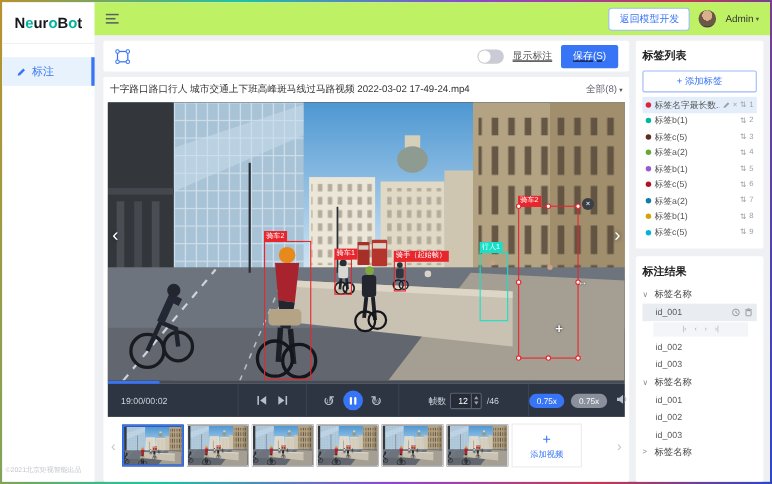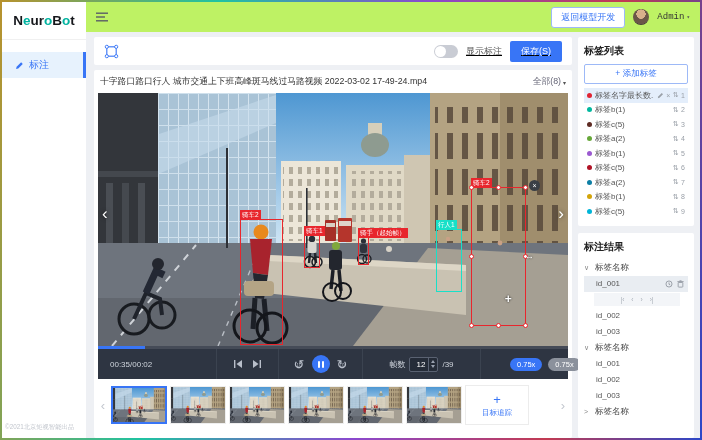--- a/index.html
+++ b/index.html
@@ -18,21 +18,21 @@
   .sidebar-footer { margin-top:auto; font-size:6.3px; color:#c2c6cd; padding:6px 3px; white-space:nowrap; }
 
   
   .main { flex:1; display:flex; flex-direction:column; min-width:0; }
   .topbar { height:30px; background:#bef264; display:flex; align-items:center; padding:0 10px; }
   .topbar-right { margin-left:auto; display:flex; align-items:center; gap:8px; }
   .back-btn { border:1px solid #9db9f7; color:#3875f6; font-size:9px; padding:3px 9px;
     border-radius:3px; background:#fff; cursor:pointer; }
   .avatar { width:16px; height:16px; border-radius:50%;
     background:radial-gradient(circle at 50% 32%, #d8b08c 0 34%, #6b5648 35% 72%, #474039 73%); }
-  .admin { font-size:9px; color:#333; display:flex; align-items:center; gap:2px;font-family:Liberation Mono, monospace; }
+  .admin { font-size:9px; color:#333; display:flex; align-items:center; gap:2px; }
   .caret { font-size:6px; color:#555; }
 
   .content { flex:1; display:flex; padding:5px 6px 0 8px; gap:6px; min-height:0; }
   .left-col { flex:1; display:flex; flex-direction:column; min-width:0; }
   .breadcrumb { font-size:9px; color:#555; padding:1px 0 6px 2px; }
   .crumb-current { color:#3875f6; }
 
   .toolbar-card { background:#fff; border-radius:2px; height:28px; display:flex; align-items:center; padding:0 10px; }
   .toolbar-right { margin-left:auto; display:flex; align-items:center; gap:8px;text-decoration:underline; }
   .toggle { width:24px; height:13px; border-radius:7px; background:#c9ccd4; position:relative; cursor:pointer; }
@@ -67,21 +67,21 @@
 
   .progress { height:3px; background:#454b57; width:470px; }
   .progress-fill { height:100%; background:#3875f6; }
 
   .controls { height:30px; width:470px; background:#2e3542; display:flex; align-items:center; color:#cfd4dc; }
   .ctl-sec { display:flex; align-items:center; justify-content:center; gap:9px; height:100%; border-left:1px solid #3b4350; }
   .ctl-time { flex:0 0 118px; font-size:8px; justify-content:flex-start; padding-left:12px; border-left:none; }
   .ctl-step { flex:0 0 62px; }
   .ctl-play { flex:0 0 84px; gap:7px; }
   .ctl-frame { flex:0 0 118px; font-size:8px; gap:4px; }
-  .ctl-speed { flex:1; gap:6px;padding-left:29px; }
+  .ctl-speed { flex:1; gap:6px; }
   .step-icon svg { display:block; }
   .skip { position:relative; font-size:13px; color:#b9bfca; line-height:13px; cursor:pointer; }
   .skip .n { position:absolute; font-size:4.5px; left:50%; top:58%; transform:translate(-50%,-50%); color:#b9bfca; }
   .pause-btn { width:18px; height:18px; border-radius:50%; background:#3875f6; display:flex;
     align-items:center; justify-content:center; gap:2px; cursor:pointer; }
   .pause-btn i { width:2px; height:7px; background:#fff; border-radius:1px; }
   .spinbox { display:flex; border:1px solid #5a6272; background:#252c38; border-radius:2px;text-align:right; }
   .spin-val { width:18px; padding:2px 3px; font-size:8px; color:#fff; }
   .spin-btns { display:flex; flex-direction:column; justify-content:center; gap:2px; border-left:1px solid #5a6272; padding:0 2px; cursor:pointer; }
   .tri-up { width:0; height:0; border-left:2.5px solid transparent; border-right:2.5px solid transparent; border-bottom:3px solid #9aa2b0; }
@@ -358,21 +358,21 @@
               <span class="cursor-move">+</span>
             </div>
           </div>
 
           <div class="progress">
             <div class="progress-fill" style="width: 10%;"></div>
           </div>
 
           <div class="controls">
             <div class="ctl-sec ctl-time">
-              <span>00:35/00:02</span>
+              <span>19:00/00:02</span>
             </div>
             <div class="ctl-sec ctl-step">
               <span class="step-icon">
                 <svg width="10" height="10" viewBox="0 0 10 10">
                       <rect x="1" y="1" width="1.4" height="8" fill="#b9bfca"></rect>
                       <path d="M9 1 L3.5 5 L9 9 Z" fill="#b9bfca"></path>
                     </svg>
               </span>
               <span class="step-icon">
                 <svg width="10" height="10" viewBox="0 0 10 10">
@@ -391,21 +391,21 @@
             </div>
             <div class="ctl-sec ctl-frame">
               <span>帧数</span>
               <span class="spinbox">
                 <span class="spin-val">12</span>
                 <span class="spin-btns">
                       <i class="tri-up"></i>
                       <i class="tri-dn"></i>
                     </span>
               </span>
-              <span>/39</span>
+              <span>/46</span>
             </div>
             <div class="ctl-sec ctl-speed">
               <span class="pill active">0.75x</span>
               <span class="pill inactive">0.75x</span>
               <span class="vol">
                 <svg width="11" height="10" viewBox="0 0 12 10">
                       <path d="M1 3.4 h2.4 L7 0.6 v8.8 L3.4 6.6 H1 Z" fill="#b9bfca"></path>
                       <path d="M8.6 2.6 a3 3 0 0 1 0 4.8" stroke="#b9bfca" stroke-width="1" fill="none"></path>
                     </svg>
               </span>
@@ -439,21 +439,21 @@
                     <use href="#scene"></use>
                   </svg>
                 </div>
             <div class="thumb">
                   <svg width="54" height="36">
                     <use href="#scene"></use>
                   </svg>
                 </div>
             <div class="add-video">
               <span class="plus">+</span>
-              <span class="lbl">目标追踪</span>
+              <span class="lbl">添加视频</span>
             </div>
             <span class="thumb-chev right">›</span>
           </div>
         </div>
       </div>
 
       <div class="right-col">
 
         <div class="panel">
           <div class="panel-title">标签列表</div>

